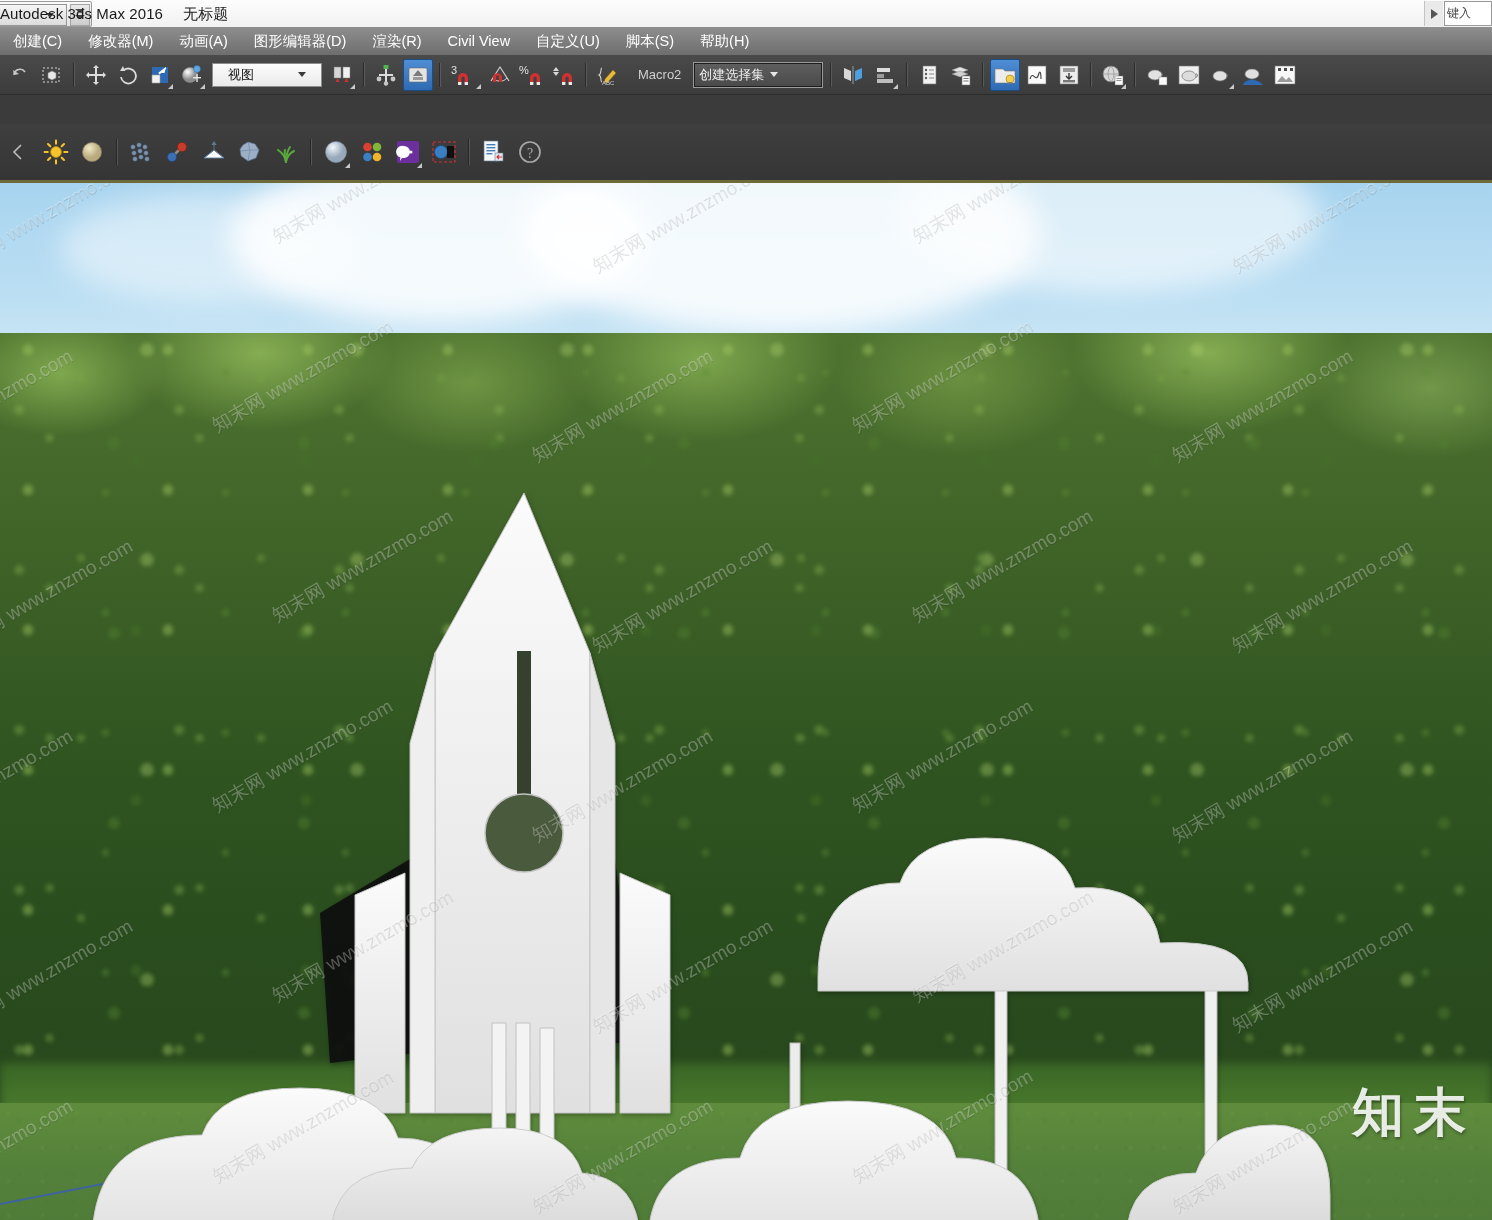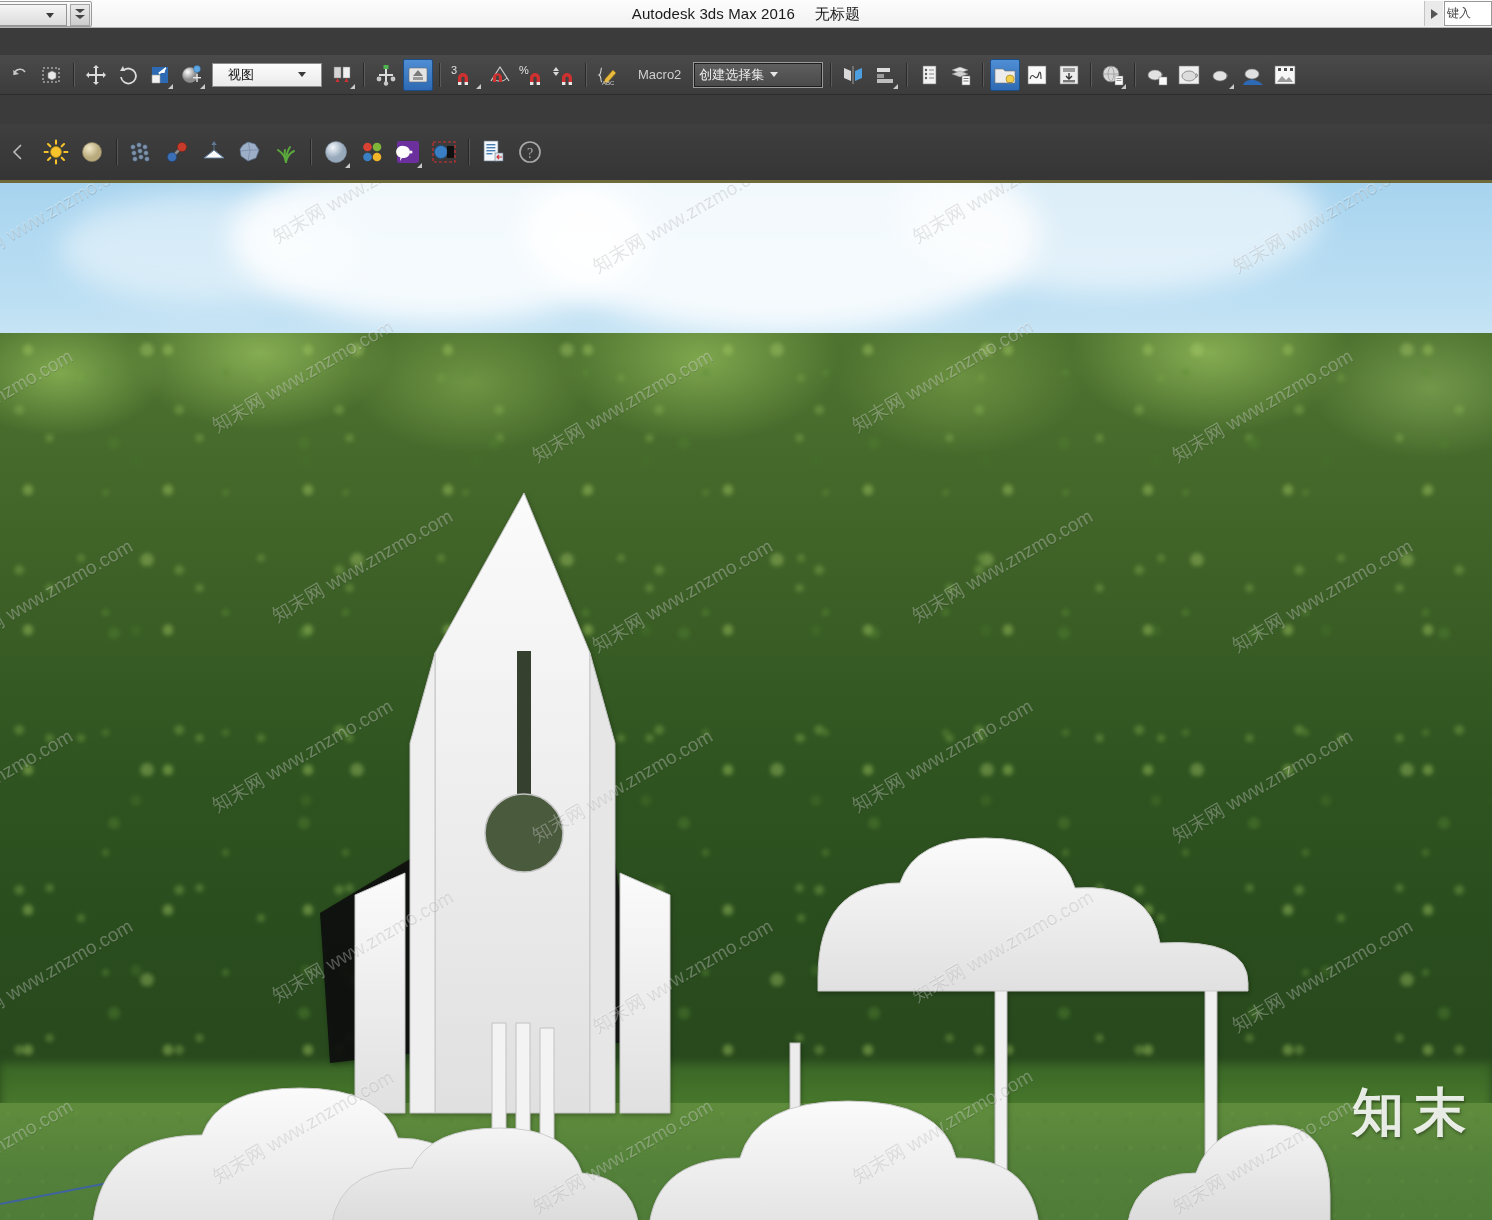--- a/index.html
+++ b/index.html
@@ -14,21 +14,21 @@
   .qat-combo{position:absolute;left:0;top:2px;width:70px;height:20px;
     background:linear-gradient(#f5f5f5,#dcdcdc);border:1px solid #949494;}
   .qat-arrow{position:absolute;left:50px;top:8px;width:0;height:0;
     border-left:4px solid transparent;border-right:4px solid transparent;border-top:5px solid #3a3a3a;}
   .qat-dbl{position:absolute;left:75px;top:2px;width:18px;height:20px;
     background:linear-gradient(#ebebeb,#cdcdcd);border:1px solid #a3a3a3;}
   .qat-dbl i{position:absolute;left:4px;width:0;height:0;
     border-left:5px solid transparent;border-right:5px solid transparent;border-top:4px solid #444;}
   .qat-dbl i.a{top:4px}.qat-dbl i.b{top:10px}
   .title-text{position:absolute;left:0;top:0;width:1492px;height:27px;line-height:27px;
-    text-align:center;font-size:15px;color:#1a1a1a;letter-spacing:.1px;}
+    font-size:15px;color:#1a1a1a;letter-spacing:.1px;}
   .title-sub{margin-left:20px;}
   .tb-right{position:absolute;right:0;top:1px;height:25px;display:flex;align-items:center;}
   .tb-arrow{width:18px;height:25px;background:#eaeaea;border-left:1px solid #c2c2c2;
     display:flex;align-items:center;justify-content:center;}
   .tb-arrow i{width:0;height:0;border-top:5px solid transparent;border-bottom:5px solid transparent;border-left:7px solid #555;}
   .tb-typein{width:44px;height:23px;background:#fff;border:1px solid #999;margin-left:1px;
     font-size:12px;color:#444;line-height:23px;padding-left:2px;overflow:hidden;white-space:nowrap;}
 
   
   .menubar{position:absolute;left:0;top:27px;width:1492px;height:28px;
@@ -156,20 +156,31 @@
       <span>Autodesk 3ds Max 2016</span><span class="title-sub">无标题</span>
     </div>
     <div class="tb-right">
       <div class="tb-arrow">
           <i></i>
         </div>
       <div class="tb-typein">键入</div>
     </div>
   </div>
 
+  <div class="menubar">
+    <div class="menu-item">创建(C)</div>
+    <div class="menu-item">修改器(M)</div>
+    <div class="menu-item">动画(A)</div>
+    <div class="menu-item">图形编辑器(D)</div>
+    <div class="menu-item">渲染(R)</div>
+    <div class="menu-item">Civil View</div>
+    <div class="menu-item">自定义(U)</div>
+    <div class="menu-item">脚本(S)</div>
+    <div class="menu-item">帮助(H)</div>
+  </div>
 
   <div class="toolbar">
 
     <div class="tbtn">
       <svg width="20" height="20" viewBox="0 0 20 20">
           <path d="M4 10a6 6 0 0 1 11-3" stroke="#c8c8c8" stroke-width="1.6" fill="none"></path>
           <path d="M3 5l1 5 5-1z" fill="#c8c8c8"></path>
         </svg>
     </div>
     <div class="tbtn">

